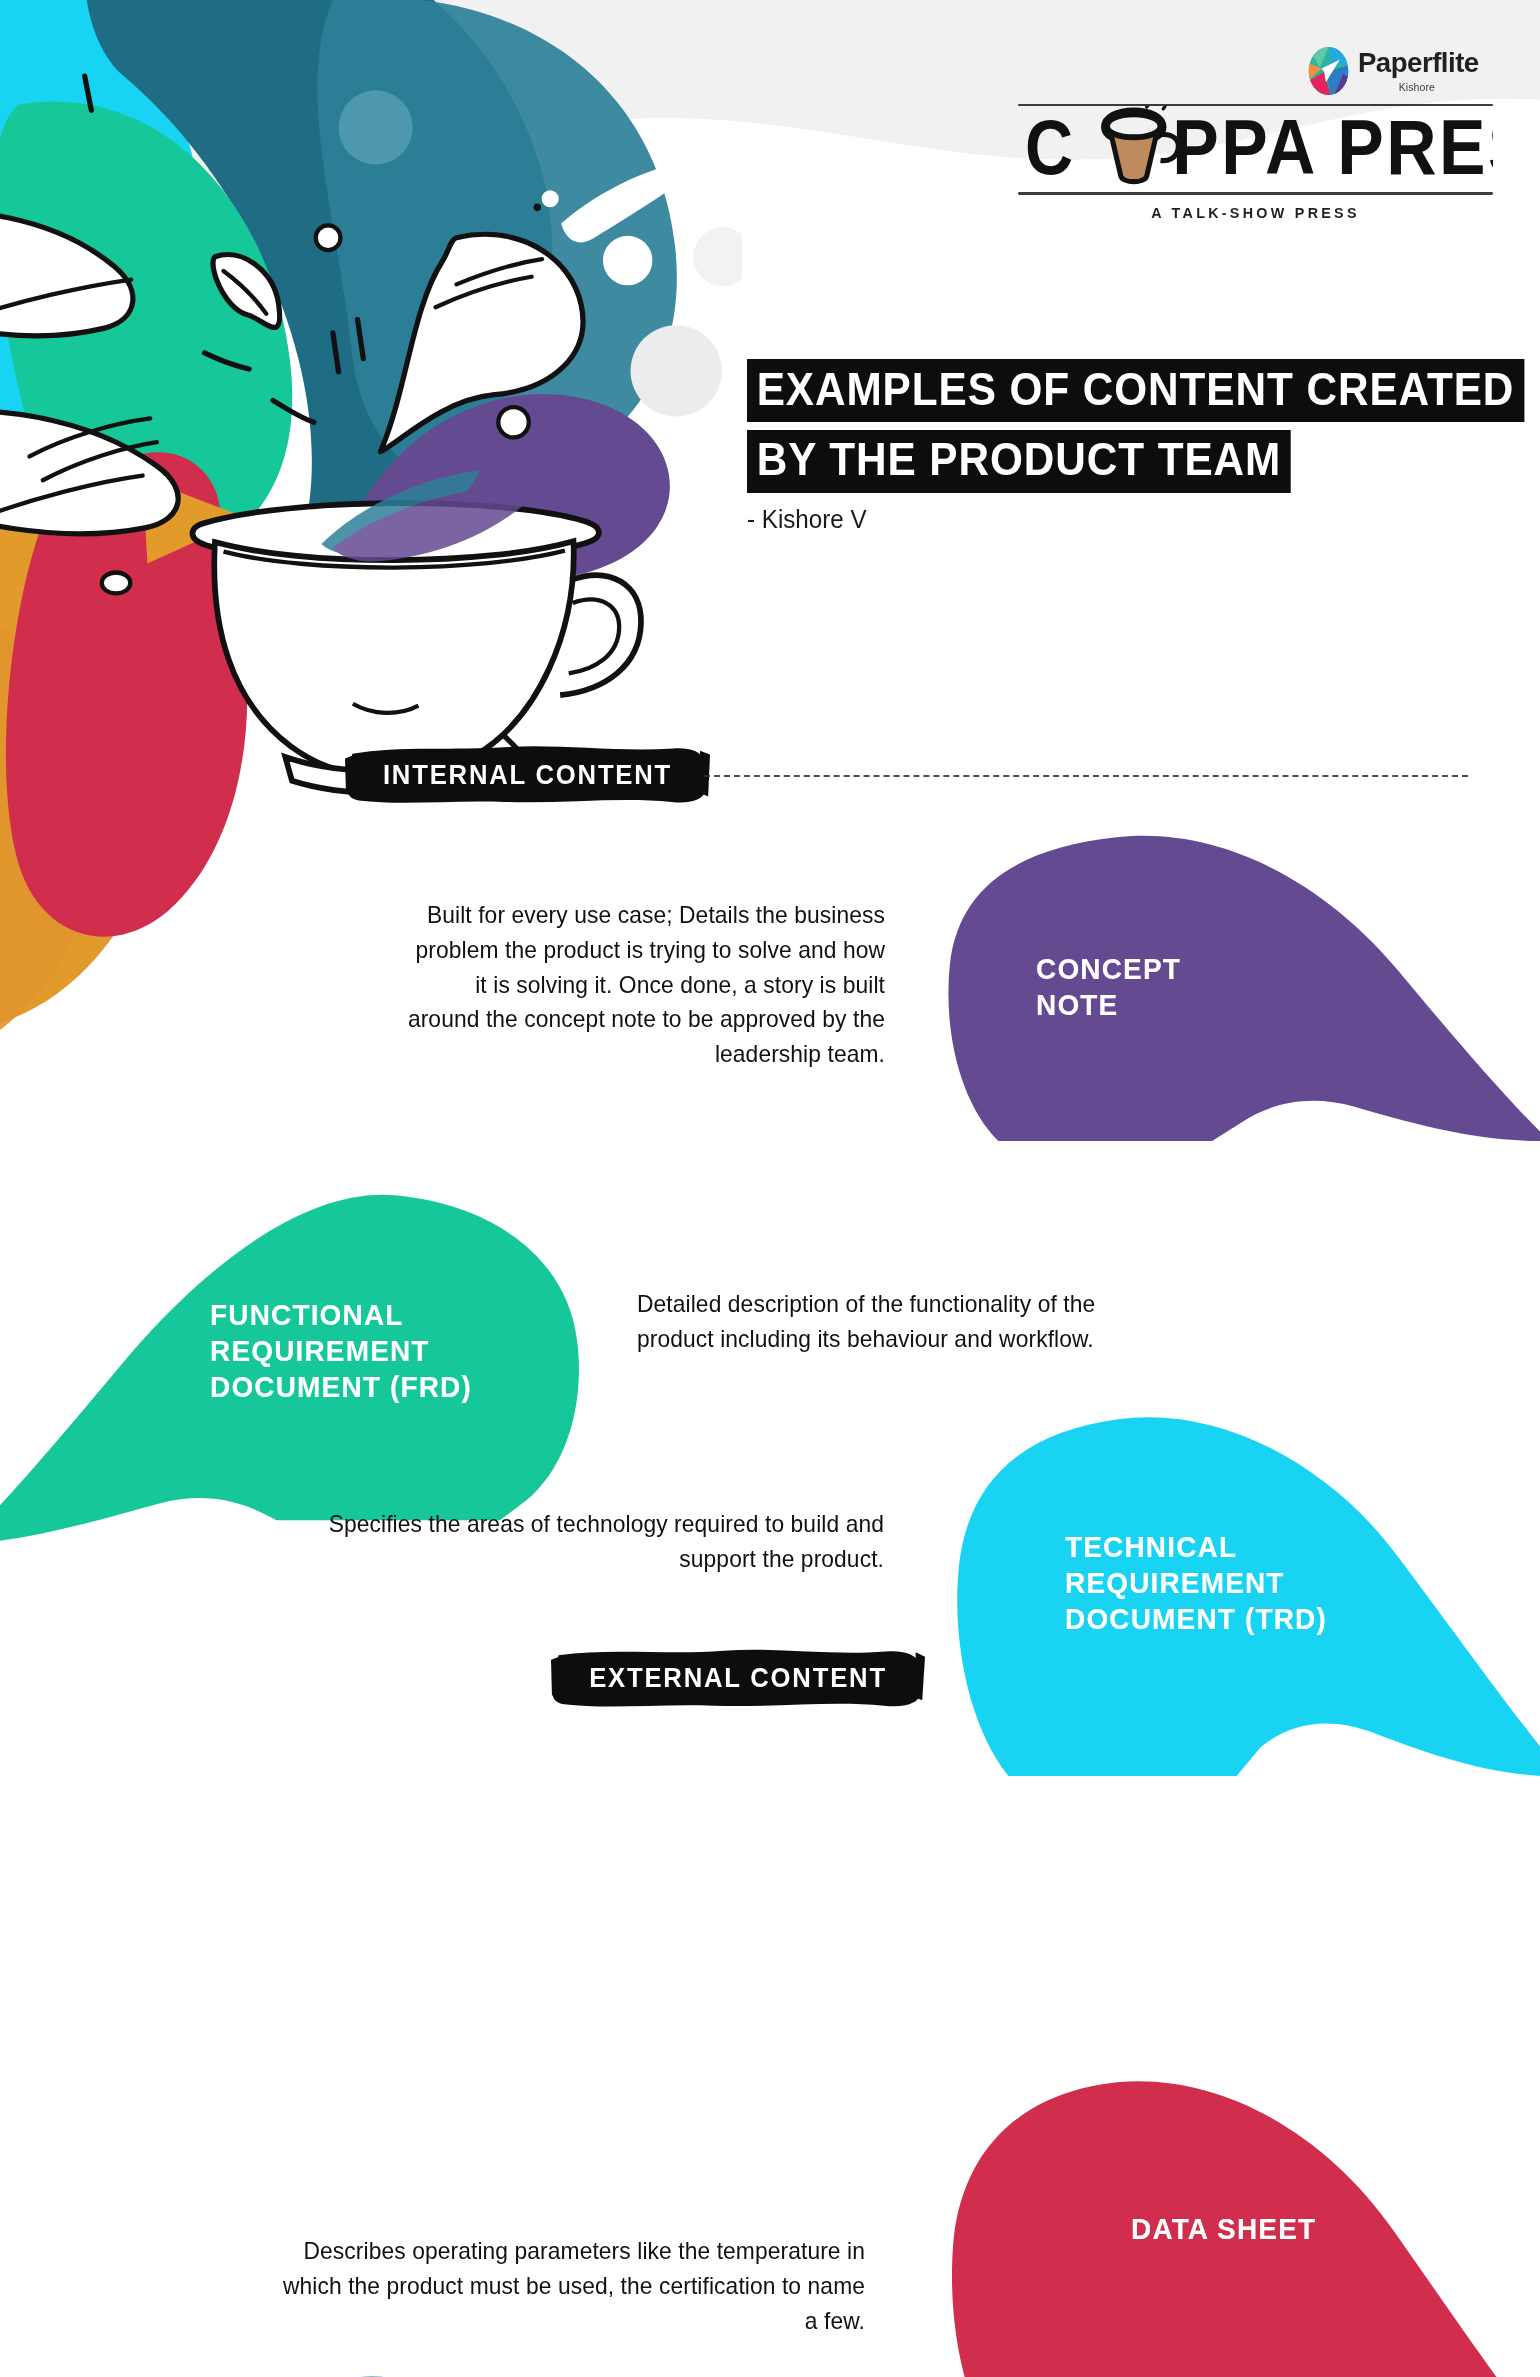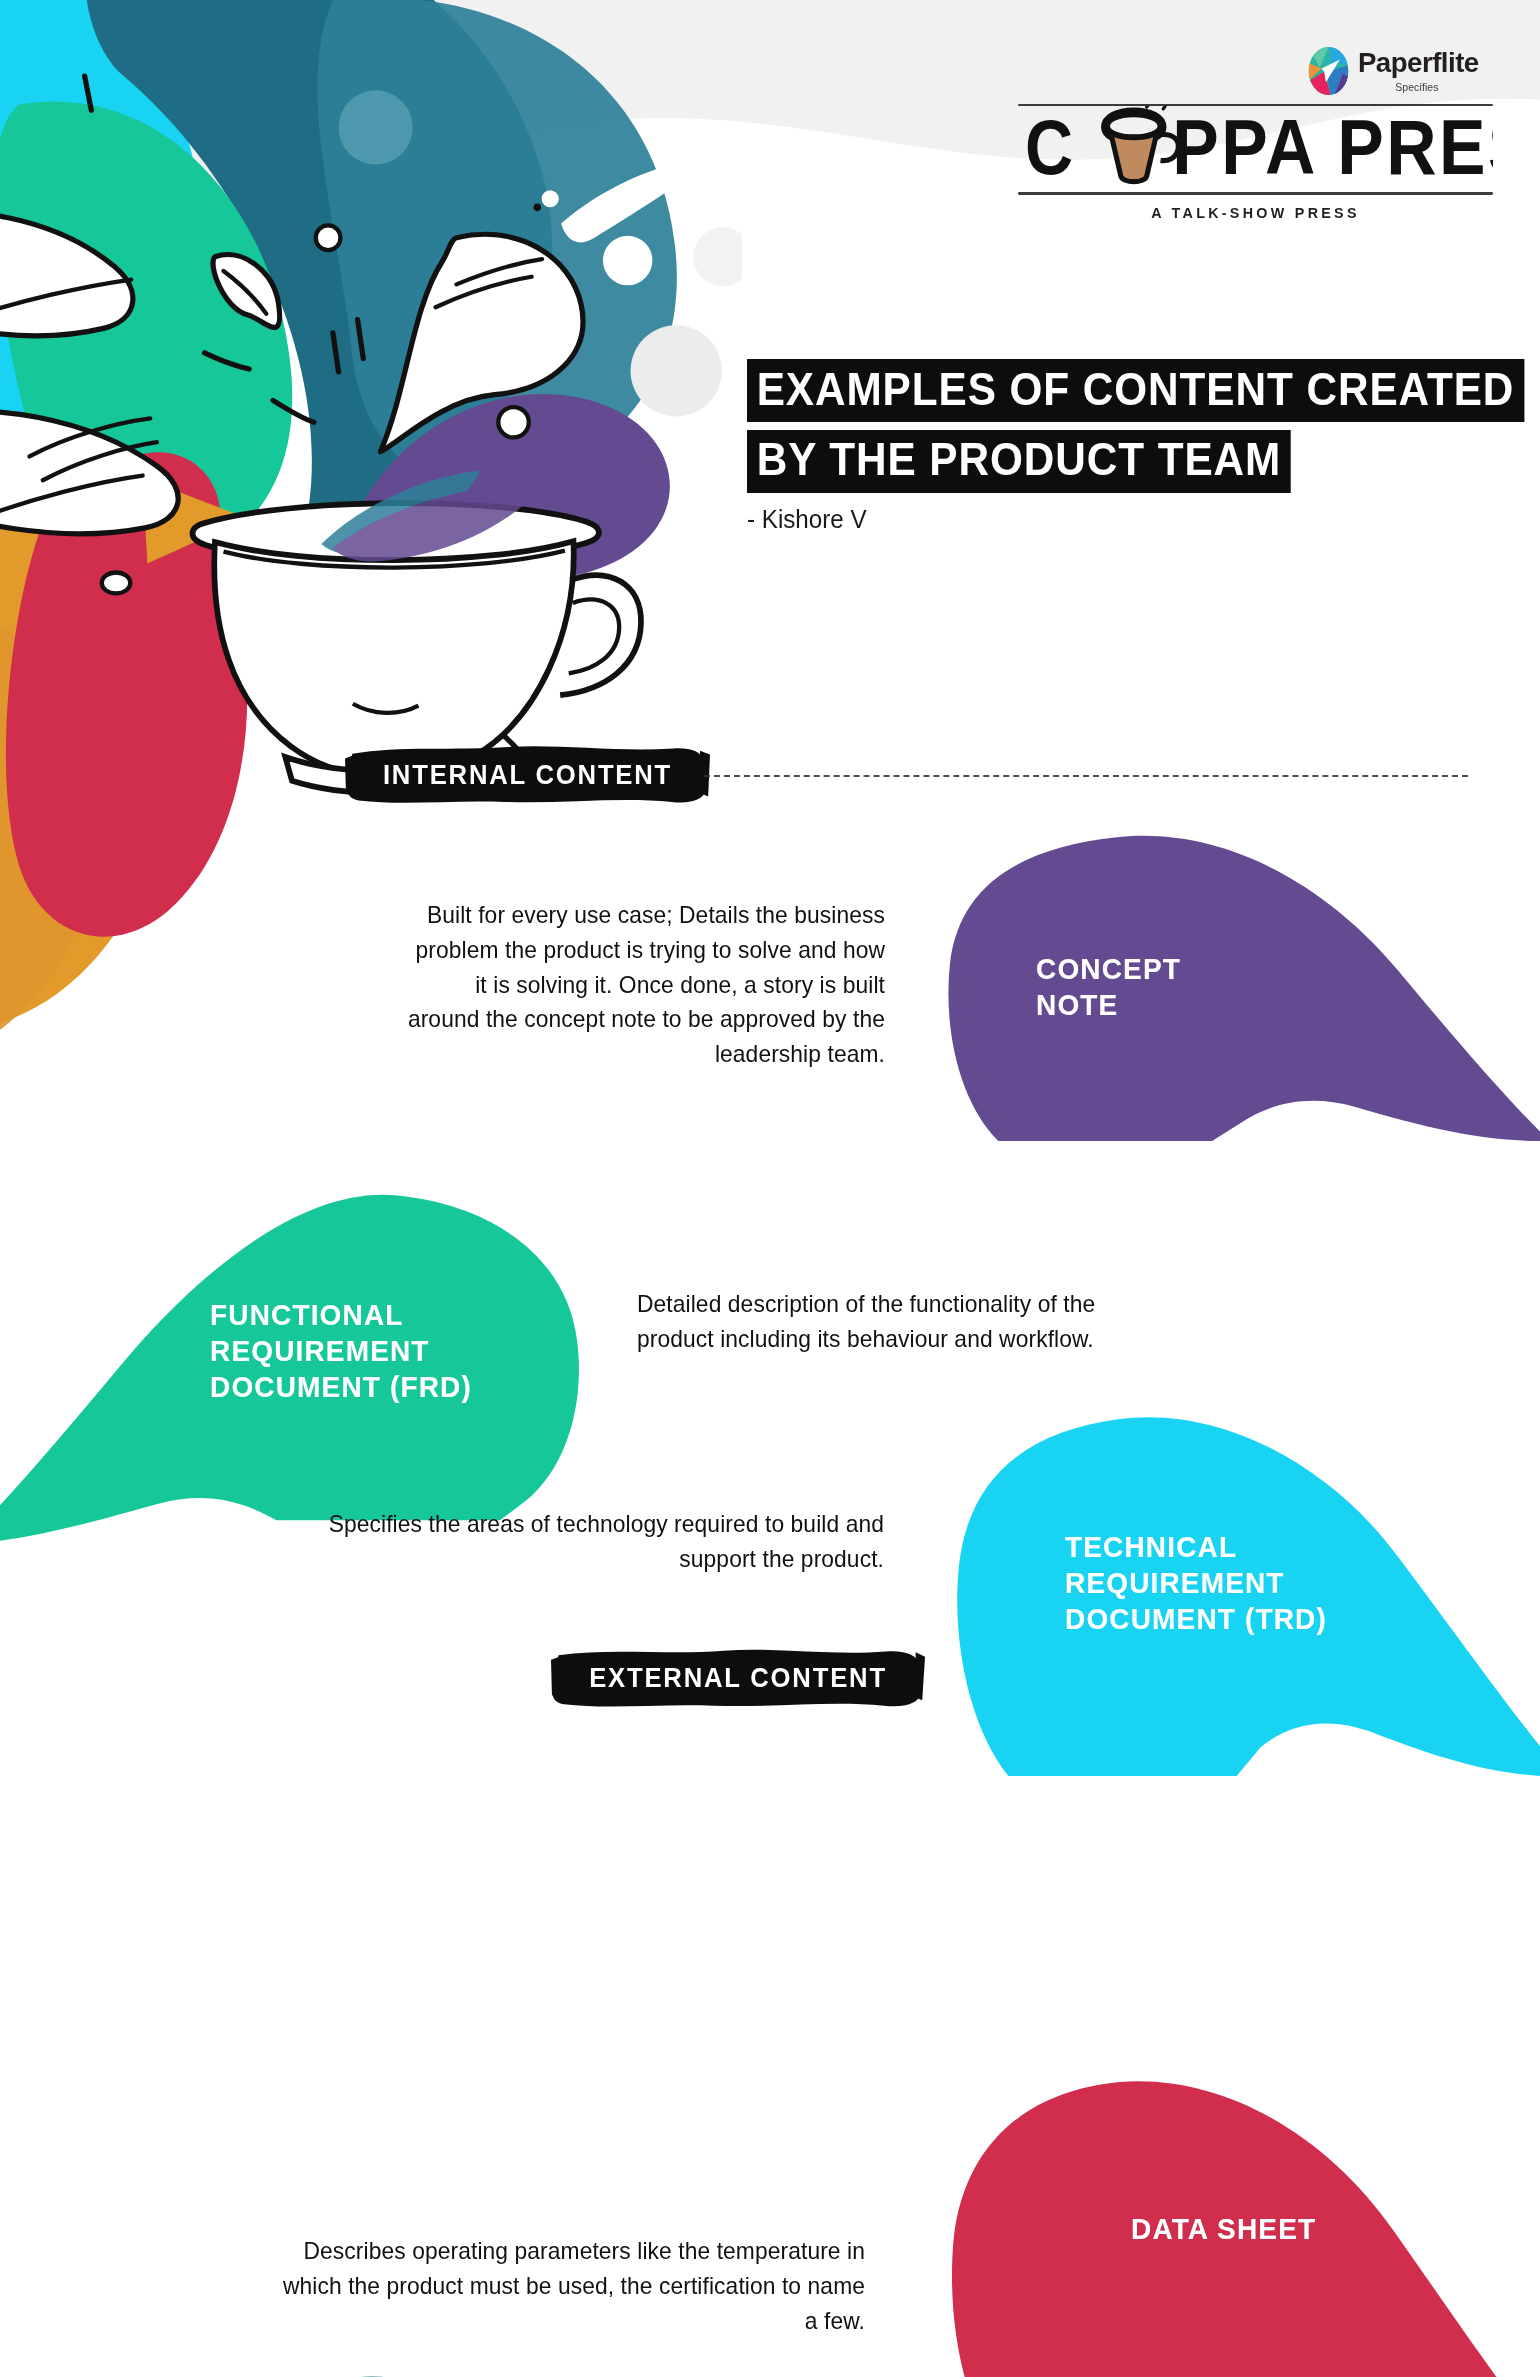--- a/index.html
+++ b/index.html
@@ -210,21 +210,21 @@
           <path d="M52,0 L100,0 L100,46 L56,40 Z" fill="#27A9E0"></path>
           <path d="M0,40 L34,54 L0,86 Z" fill="#F0923A"></path>
           <path d="M0,86 L40,62 L56,120 L0,120 Z" fill="#E5245E"></path>
           <path d="M56,120 L44,62 L100,46 L100,120 Z" fill="#2E7CC4"></path>
           <path d="M62,120 L84,66 L100,78 L100,120 Z" fill="#5B3A8E"></path>
           <path d="M34,54 L76,34 L44,86 L40,62 Z" fill="#ffffff"></path>
         </g>
       </svg>
       <div id="pf-names">
         <div id="pf-wordmark">Paperflite</div>
-        <div id="pf-presents">Specifies</div>
+        <div id="pf-presents">Kishore</div>
       </div>
     </div>
 
     <div id="coppa-wrap">
       <div id="rule-top"></div>
       <svg id="coppa-logo" viewBox="0 0 1000 180">
 
         <g fill="none" stroke="#111" stroke-width="7" stroke-linecap="round">
           <path d="M264,2 C282,-14 246,-36 266,-54"></path>
           <path d="M300,6 C318,-12 282,-34 302,-54"></path>

